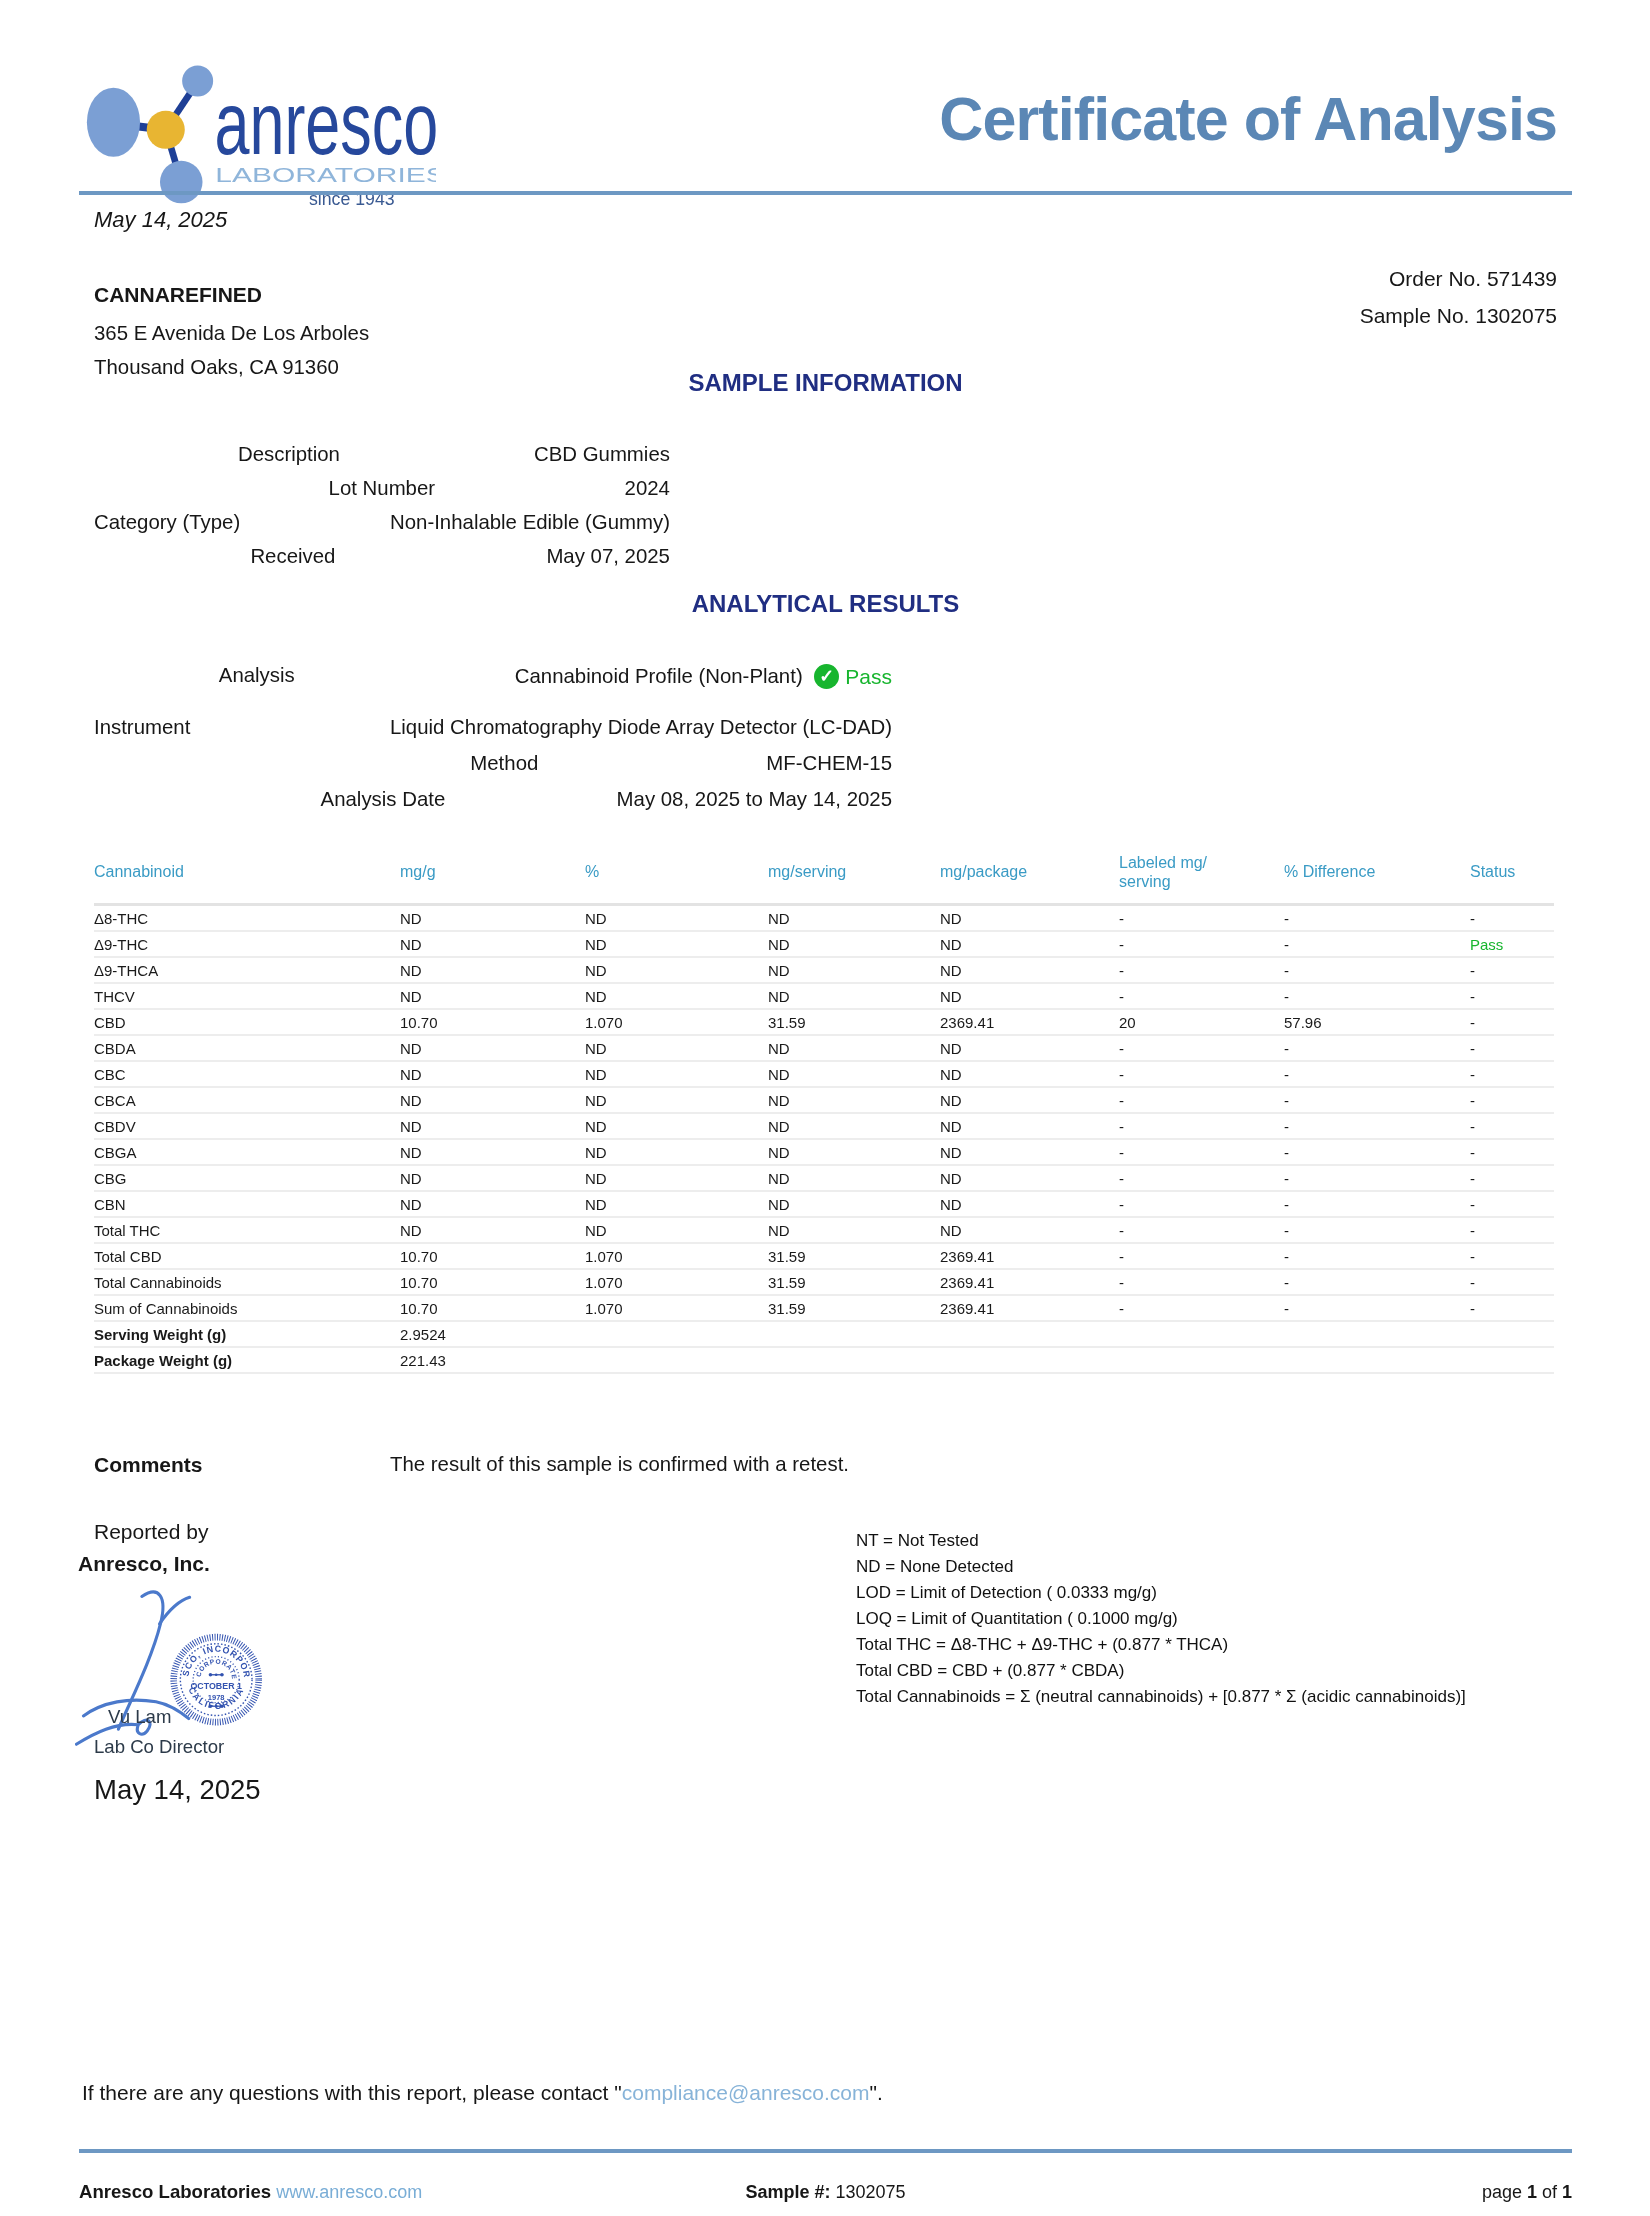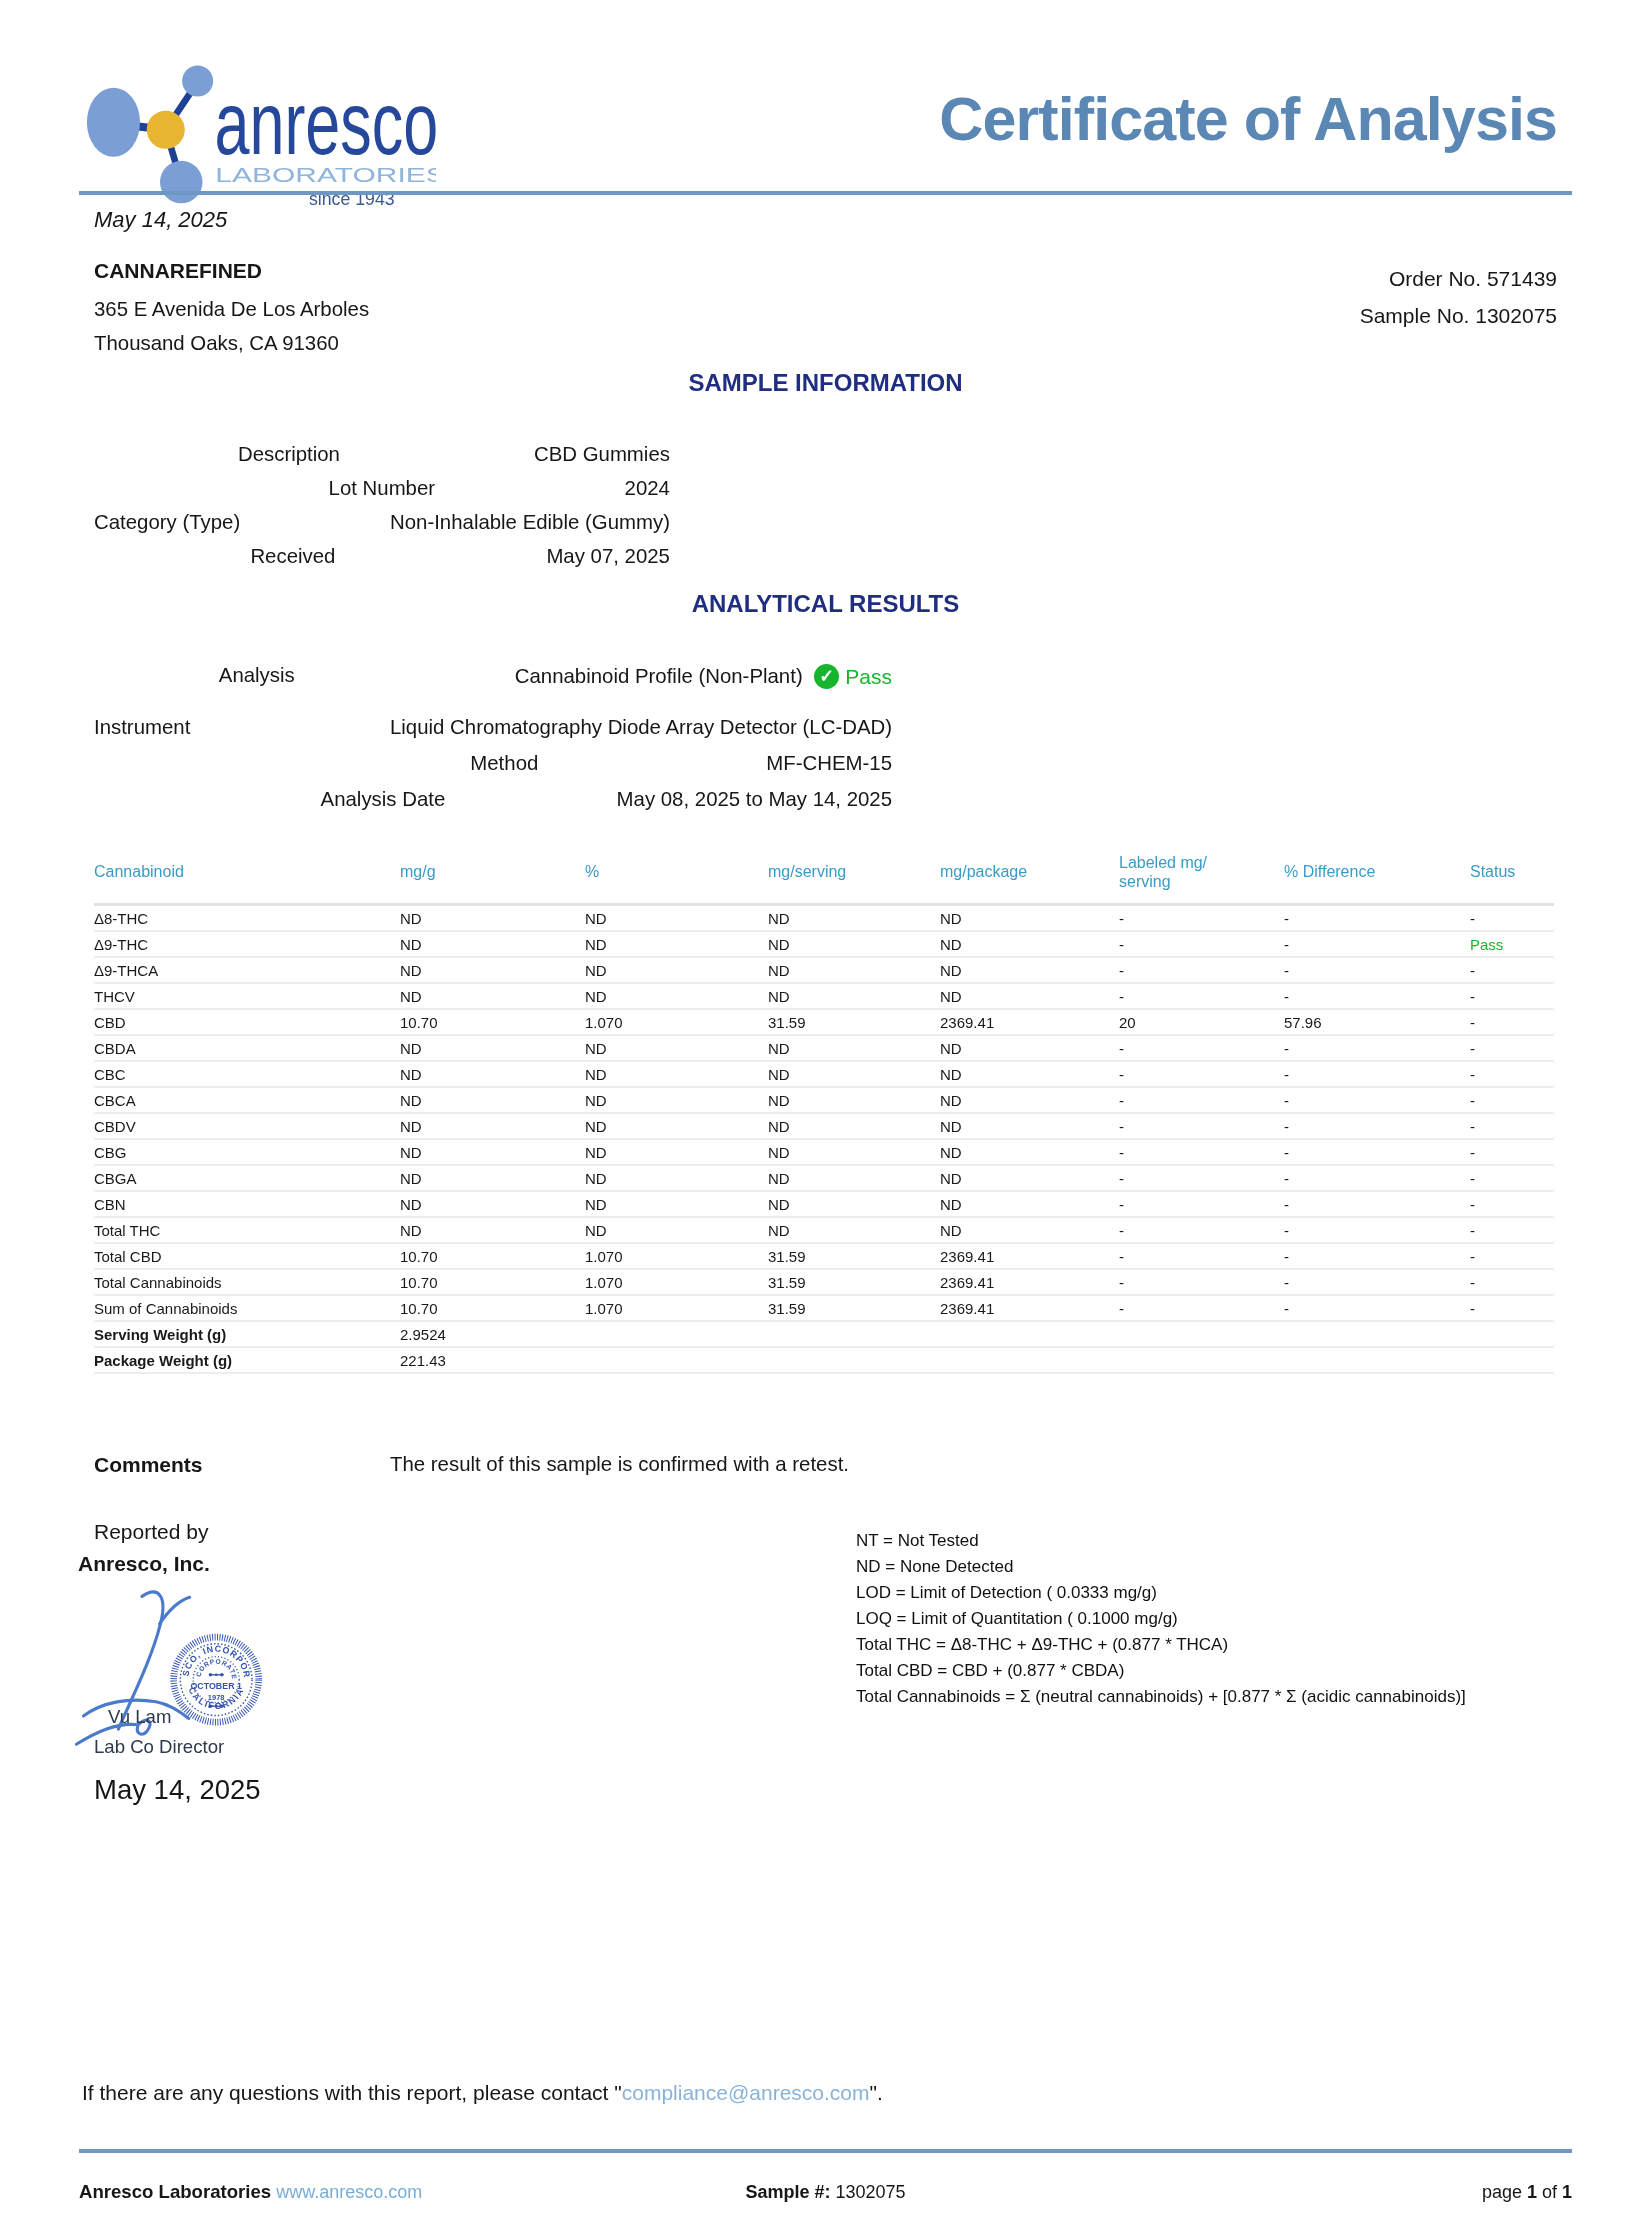--- a/index.html
+++ b/index.html
@@ -9,21 +9,21 @@
   .abs{position:absolute;}
 
   
   .doc-title{top:84px;right:94px;font-size:61px;font-weight:600;color:#5b87b5;letter-spacing:-0.9px;}
   .rule{left:79px;width:1493px;height:3.5px;background:#6d98c3;}
   .rule-top{top:191px;}
   .rule-bottom{top:2149px;}
 
   .report-date{top:207px;left:94px;font-size:22px;font-style:italic;}
   .client-block{top:257px;left:94px;font-size:20.4px;line-height:34px;}
-  .client-name{font-size:21px;font-weight:700;line-height:27.5px;margin-bottom:7px;}
+  .client-name{font-size:21px;font-weight:700;line-height:27.5px;margin-bottom:7px;margin-top:24px;}
   .order-block{top:260px;right:94px;text-align:right;font-size:21px;line-height:37px;}
 
   .section-title{left:0;width:1651px;text-align:center;font-size:24px;font-weight:700;color:#202e82;letter-spacing:0px;}
   .si-title{top:369px;}
   .ar-title{top:590px;}
 
   .fields{left:94px;}
   .field-row{display:flex;align-items:flex-start;justify-content:flex-end;}
   .field-label{width:296px;flex:0 0 296px;font-size:20.4px;}
   .field-value{font-size:20.4px;}
@@ -267,31 +267,31 @@
             <td>CBDV</td>
             <td>ND</td>
             <td>ND</td>
             <td>ND</td>
             <td>ND</td>
             <td>-</td>
             <td>-</td>
             <td>-</td>
           </tr>
           <tr>
+            <td>CBGA</td>
+            <td>ND</td>
+            <td>ND</td>
+            <td>ND</td>
+            <td>ND</td>
+            <td>-</td>
+            <td>-</td>
+            <td>-</td>
+          </tr>
+          <tr>
             <td>CBG</td>
-            <td>ND</td>
-            <td>ND</td>
-            <td>ND</td>
-            <td>ND</td>
-            <td>-</td>
-            <td>-</td>
-            <td>-</td>
-          </tr>
-          <tr>
-            <td>CBGA</td>
             <td>ND</td>
             <td>ND</td>
             <td>ND</td>
             <td>ND</td>
             <td>-</td>
             <td>-</td>
             <td>-</td>
           </tr>
           <tr>
             <td>CBN</td>

